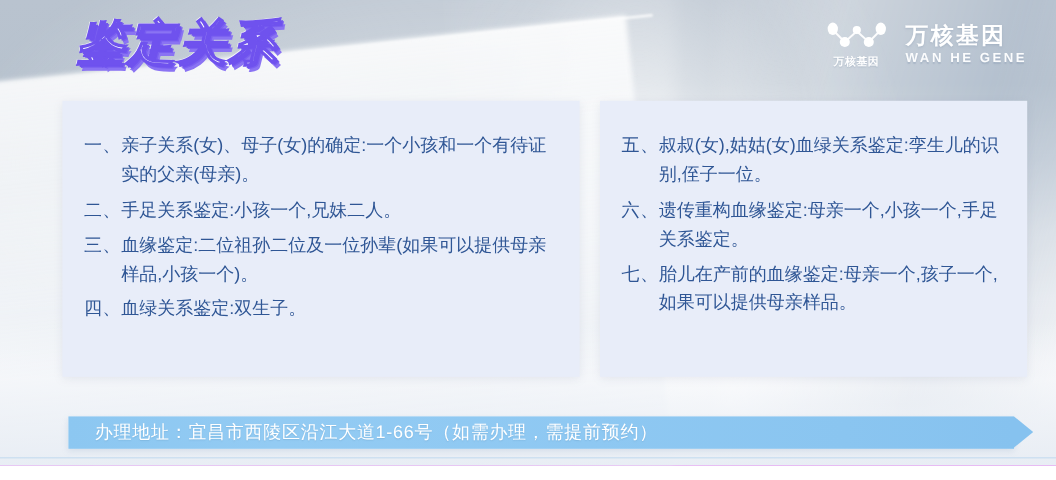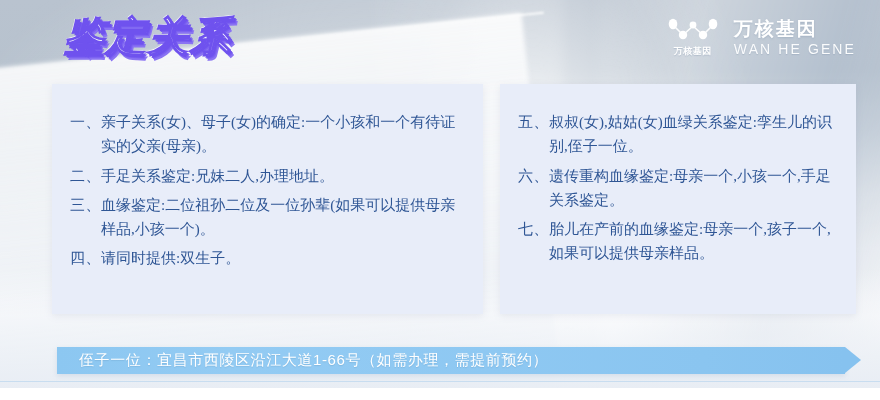--- a/index.html
+++ b/index.html
@@ -163,22 +163,22 @@
   }
   .brand-cn {
     font-size: 19px;
     font-weight: 700;
     color: #ffffff;
     letter-spacing: 2px;
     line-height: 1.1;
     text-shadow: 0 1px 2px rgba(120,140,165,0.35);
   }
   .brand-en {
-    font-size: 14px;
-    font-weight: 400;
+    font-size: 11px;
+    font-weight: 700;
     color: #fbfcfd;
     letter-spacing: 2.1px;
     line-height: 1.1;
     text-shadow: 0 1px 1px rgba(120,140,165,0.3);
   }
 
   
   .panels {
     position: absolute;
     left: 52px;
@@ -209,21 +209,20 @@
     font-family: "Liberation Sans", "DejaVu Sans", sans-serif;
   }
   .clause-num {
     flex: 0 0 auto;
     white-space: nowrap;
     letter-spacing: 0.5px;
   }
   .clause-text {
     flex: 1 1 auto;
     text-indent: 0;
-    font-family: Liberation Serif, serif;
   }
 
   
   .ribbon {
     position: absolute;
     left: 57px;
     top: 347px;
     height: 27px;
     width: 788px;
     display: flex;
@@ -300,31 +299,31 @@
     <div class="panel panel-left">
       <div class="panel-inner">
 
         <div class="clause">
           <span class="clause-num">一、</span>
           <span class="clause-text">亲子关系(女)、母子(女)的确定:一个小孩和一个有待证实的父亲(母亲)。</span>
         </div>
 
         <div class="clause">
           <span class="clause-num">二、</span>
-          <span class="clause-text">手足关系鉴定:兄妹二人,办理地址。</span>
+          <span class="clause-text">手足关系鉴定:小孩一个,兄妹二人。</span>
         </div>
 
         <div class="clause">
           <span class="clause-num">三、</span>
           <span class="clause-text">血缘鉴定:二位祖孙二位及一位孙辈(如果可以提供母亲样品,小孩一个)。</span>
         </div>
 
         <div class="clause">
           <span class="clause-num">四、</span>
-          <span class="clause-text">请同时提供:双生子。</span>
+          <span class="clause-text">血绿关系鉴定:双生子。</span>
         </div>
 
       </div>
     </div>
 
     <div class="panel panel-right">
       <div class="panel-inner">
 
         <div class="clause">
           <span class="clause-num">五、</span>
@@ -340,17 +339,17 @@
           <span class="clause-num">七、</span>
           <span class="clause-text">胎儿在产前的血缘鉴定:母亲一个,孩子一个,如果可以提供母亲样品。</span>
         </div>
 
       </div>
     </div>
 
   </div>
 
   <div class="ribbon">
-    <span class="ribbon-text">侄子一位：宜昌市西陵区沿江大道1-66号（如需办理，需提前预约）</span>
+    <span class="ribbon-text">办理地址：宜昌市西陵区沿江大道1-66号（如需办理，需提前预约）</span>
   </div>
   <div class="ribbon-arrow"></div>
 
 </div>
 
 </body></html>

